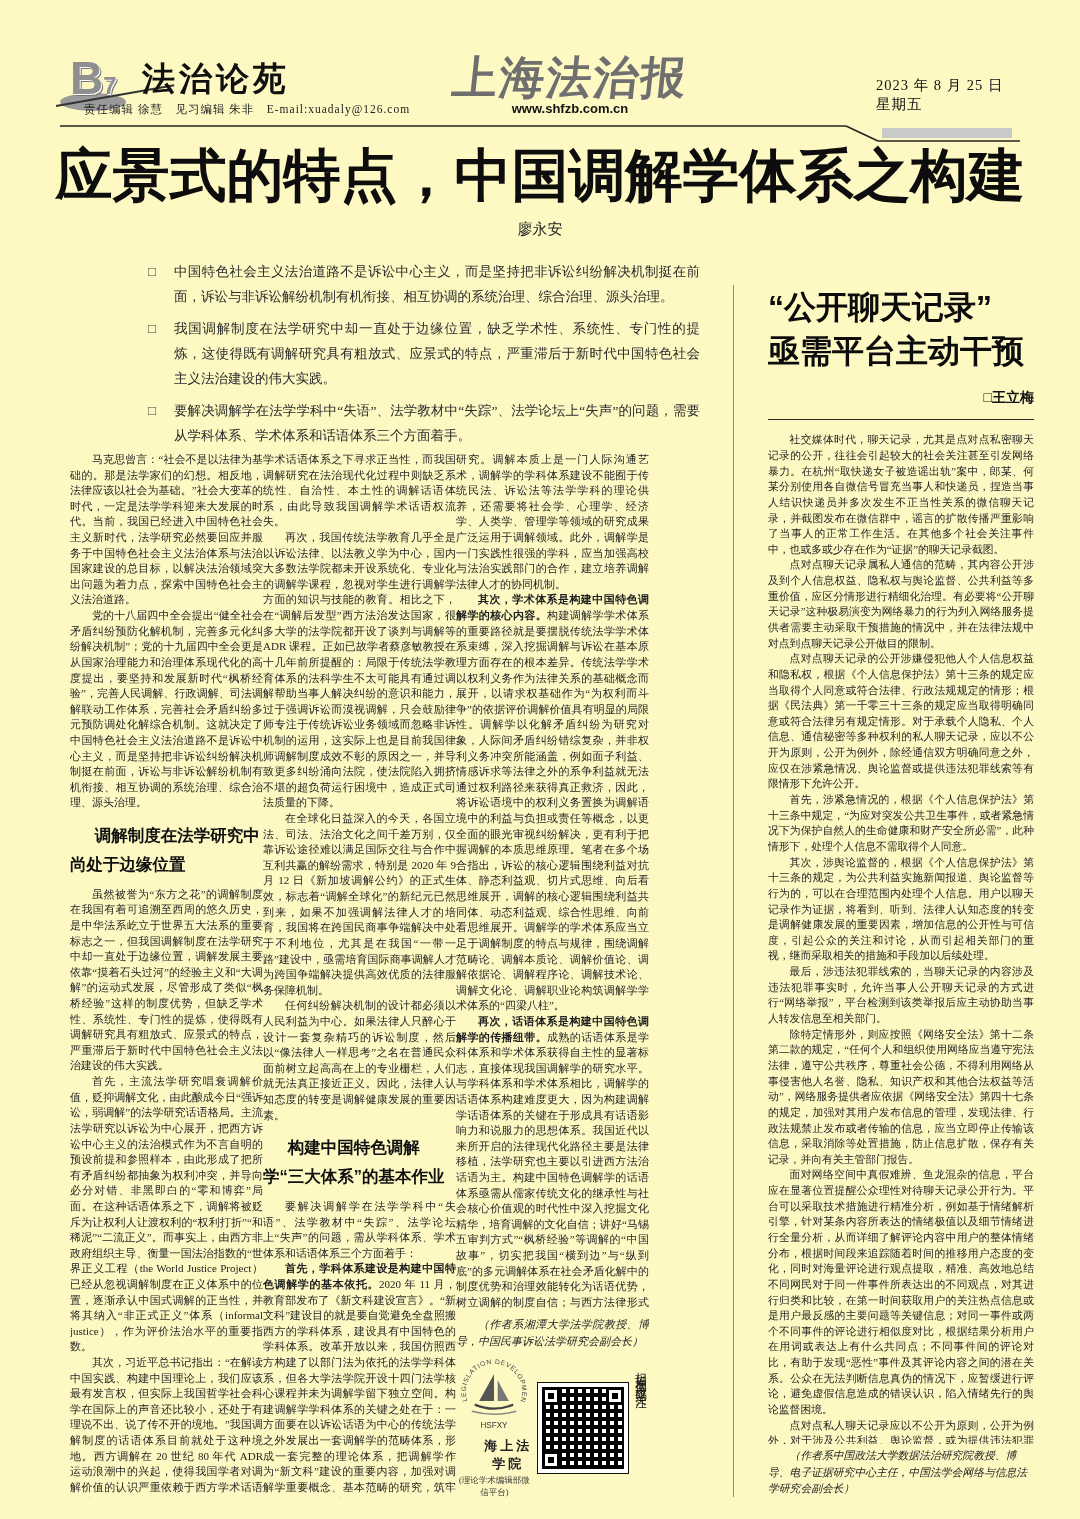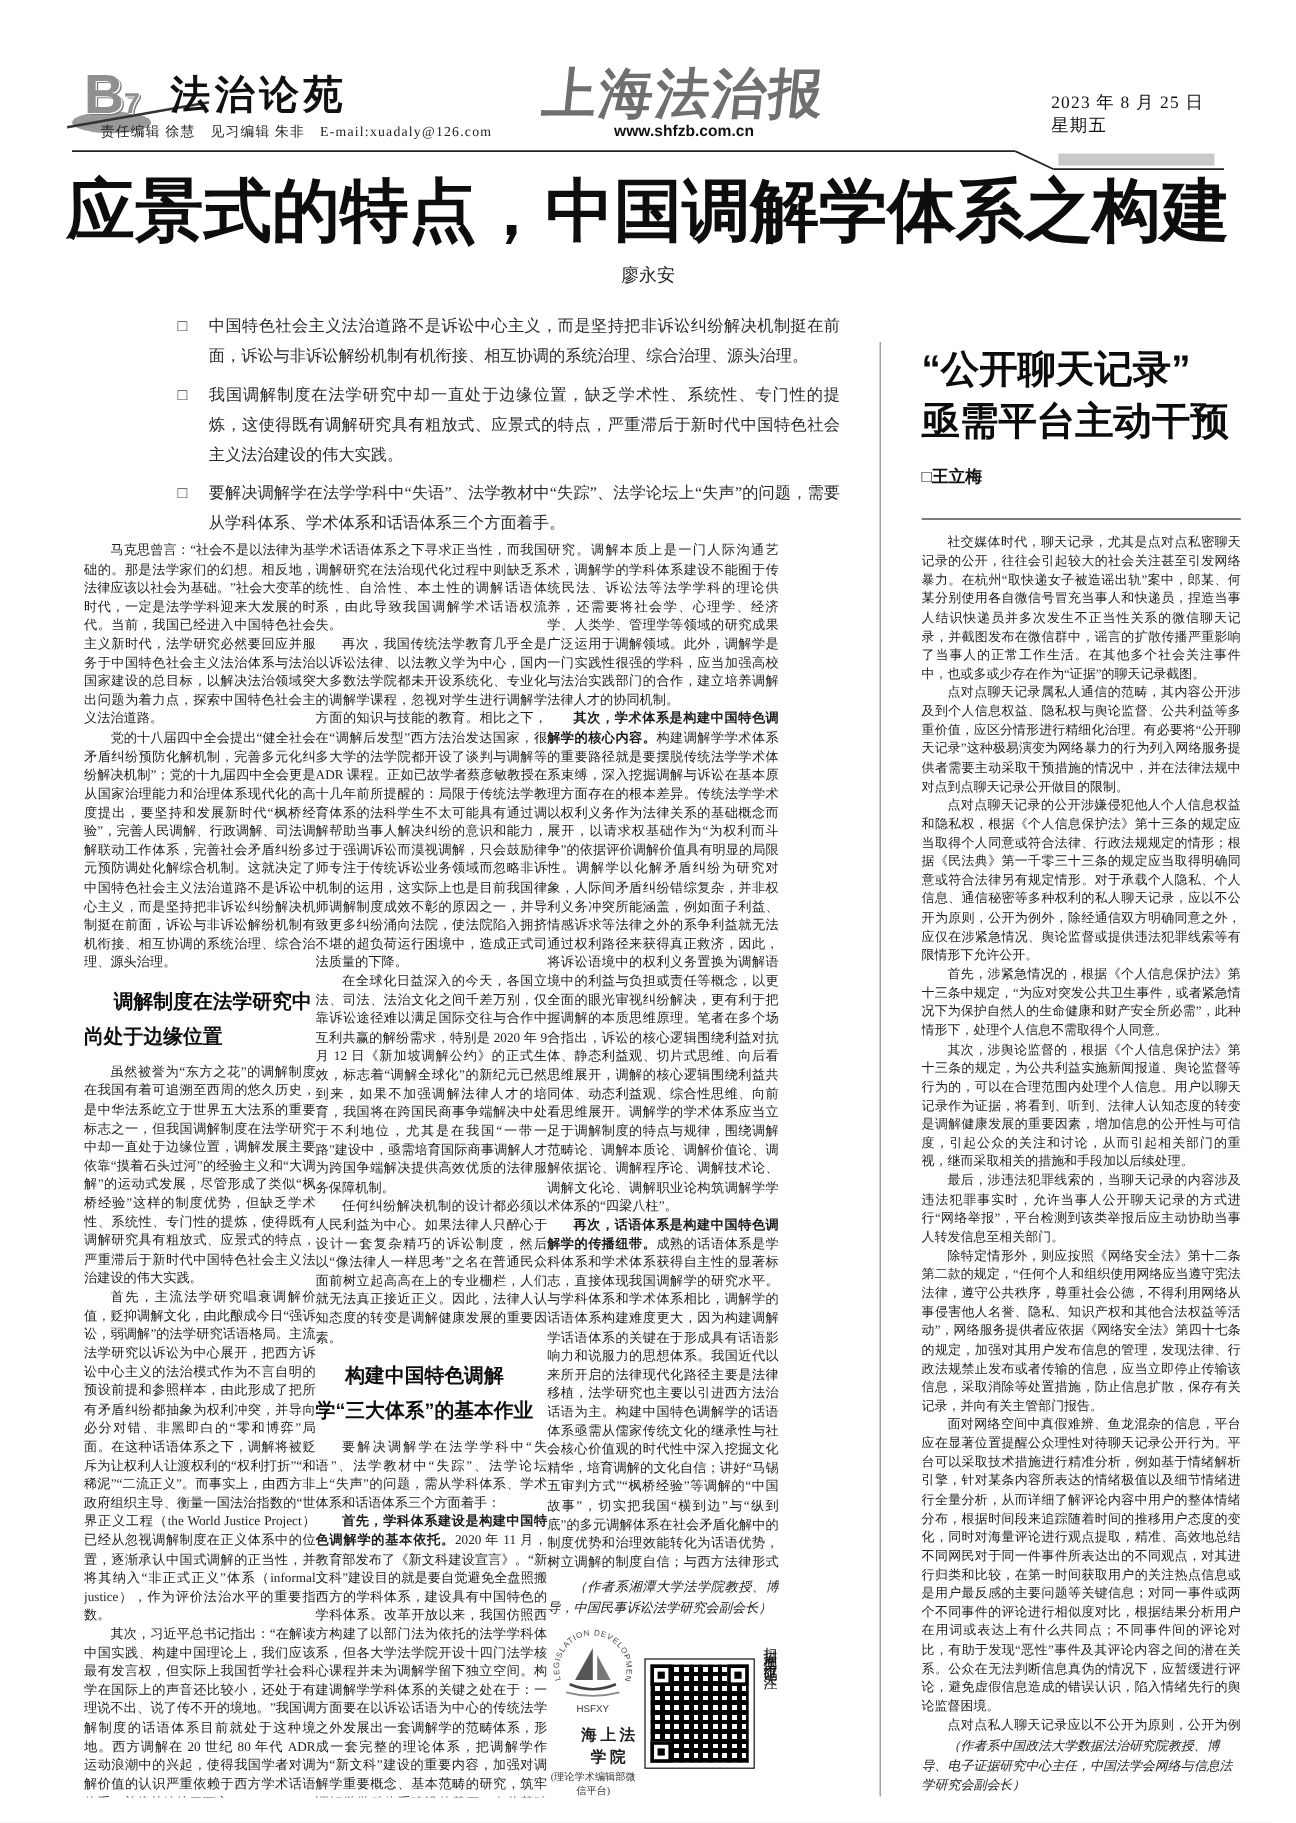--- a/index.html
+++ b/index.html
@@ -1,16 +1,16 @@
 <!DOCTYPE html>
 <html><head>
 <meta charset="utf-8">
 <style>
   html,body{margin:0;padding:0;background:#e8e8e8;}
-  .page{position:relative;width:1080px;height:1519px;margin:0 auto;background:#ffffff;overflow:hidden;
+  .page{position:relative;width:1080px;height:1519px;margin:0 auto;background:#fef9c3;overflow:hidden;
         font-family:"Liberation Serif",serif;color:#1c1c1c;}
   
   .badge{position:absolute;left:62px;top:55px;width:72px;height:58px;}
   .badge-ellipse{position:absolute;left:-2px;top:38px;width:66px;height:18px;background:#9a9a9a;border-radius:50%;}
   .badge-swoosh{position:absolute;left:-6px;top:50px;width:120px;height:2px;background:#333;transform:rotate(-10deg);transform-origin:left center;}
   .badge-text{position:absolute;left:8px;top:-4px;font-family:"Liberation Sans",sans-serif;font-weight:bold;
               font-size:46px;color:#8f8f8f;text-shadow:1px 1px 0 #fff,2px 2px 0 #777;}
   .badge-num{font-size:24px;}
   .section-name{position:absolute;left:142px;top:57px;font-family:"Liberation Sans",sans-serif;
                 font-weight:900;font-size:33px;letter-spacing:4px;color:#111;}
@@ -53,22 +53,22 @@
       background-color:#fff;}
   .fp{position:absolute;width:18px;height:18px;background:#fff;border:3px solid #000;box-sizing:border-box;}
   .fp::after{content:"";position:absolute;left:3px;top:3px;width:6px;height:6px;background:#000;}
   .fp.tl{left:0;top:0}.fp.tr{right:0;top:0}.fp.bl{left:0;bottom:0}
   .qr-caption{writing-mode:vertical-rl;font-size:11.5px;letter-spacing:3px;color:#111;height:130px;}
   
   .vdivider{position:absolute;left:733px;top:285px;width:1px;height:1212px;background:#8c8c8c;}
   .side{position:absolute;left:768px;top:285px;width:266px;height:1212px;display:flex;flex-direction:column;}
   .side-title{font-family:"Liberation Sans",sans-serif;font-weight:900;font-size:32px;line-height:1.38;
               letter-spacing:0px;color:#0c0c0c;}
-  .side-author{margin-top:16px;padding-bottom:25px;border-bottom:1.5px solid #2a2a2a;
-               font-family:"Liberation Sans",sans-serif;font-weight:bold;font-size:14px;color:#111;}
+  .side-author{margin-top:16px;padding-bottom:12px;border-bottom:1.5px solid #2a2a2a;
+               font-family:"Liberation Sans",sans-serif;font-weight:bold;font-size:14px;color:#111;text-align:right;}
   .side-body{margin-top:12px;flex:1 1 auto;overflow:hidden;font-size:10.8px;line-height:1.45;text-align:justify;color:#1e1e1e;}
   .side-body p{margin:0;text-indent:2em;}
   .side-note{font-style:italic;font-size:10.8px;line-height:1.55;text-indent:2em;margin-top:3px;color:#222;}
   .graybar{position:absolute;left:882px;top:128px;width:130px;height:10px;background:#c9c9c9;}
 </style>
 </head>
 <body>
 
 <div class="page">
 

